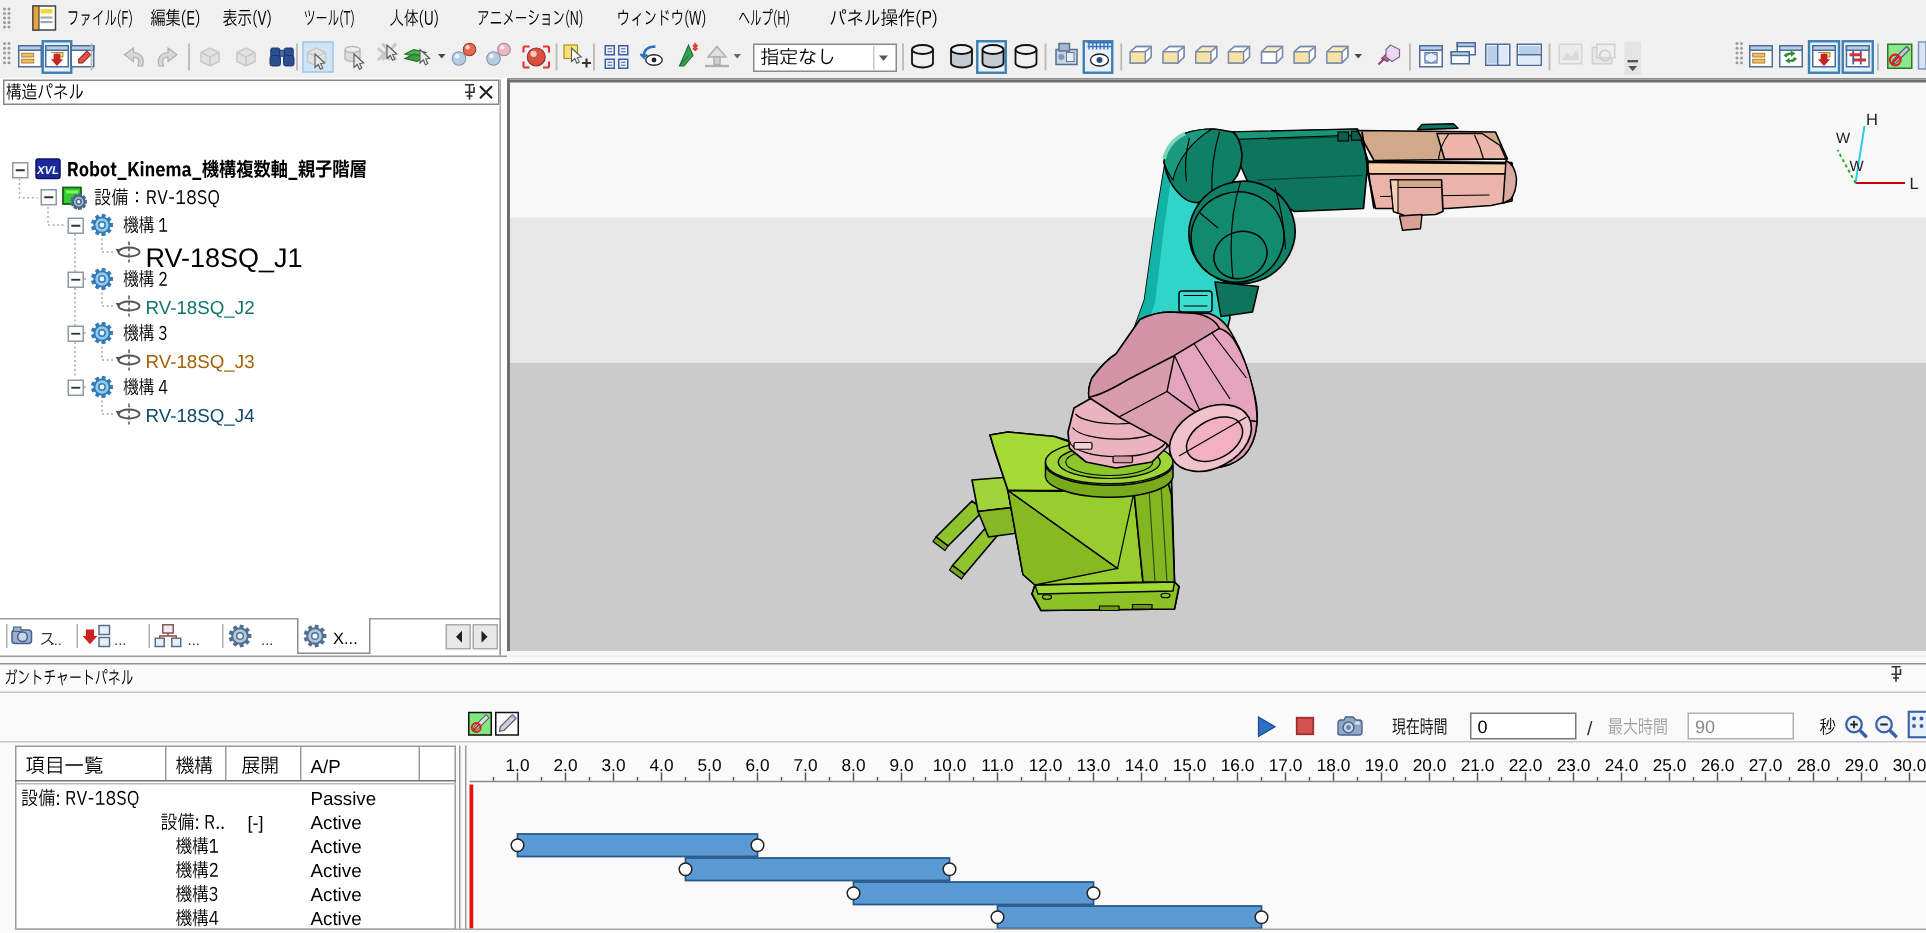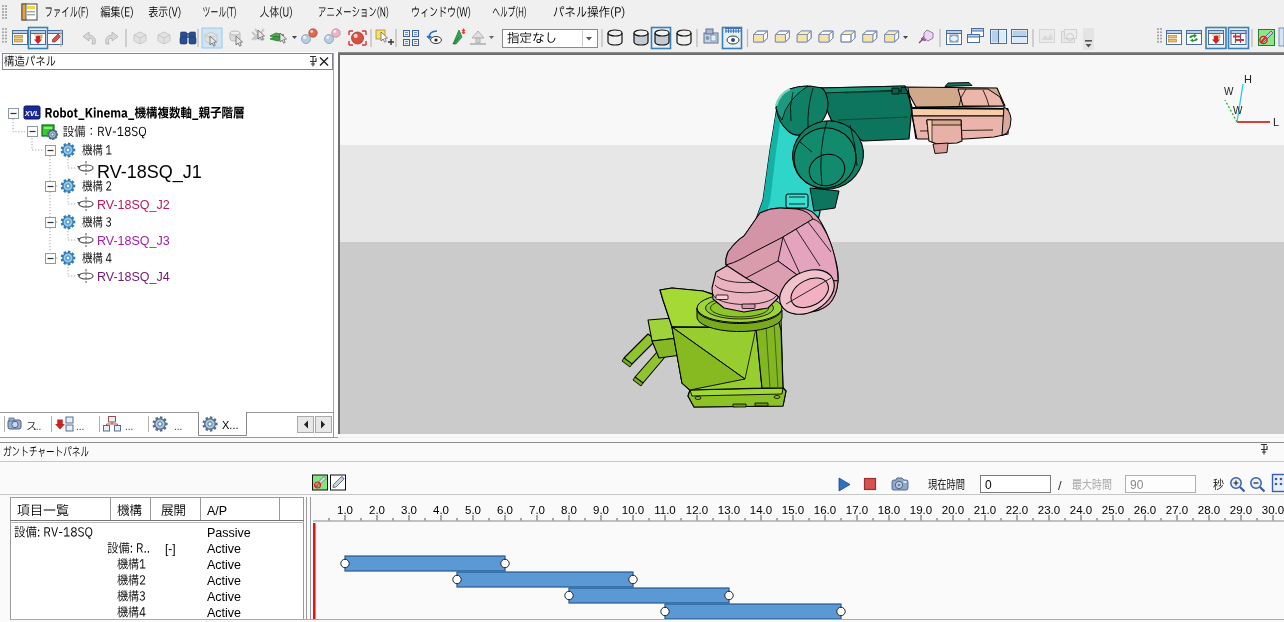--- a/index.html
+++ b/index.html
@@ -418,23 +418,23 @@
       <line x1="68.8" y1="253.4" x2="69.3" y2="250.8" stroke="#3579b5" stroke-width="2.6"></line>
       <line x1="71.6" y1="255.0" x2="73.6" y2="253.3" stroke="#3579b5" stroke-width="2.6"></line>
       <circle cx="68" cy="258" r="5.1" fill="#8fcbec" stroke="#3579b5" stroke-width="1.3"></circle>
       <circle cx="68" cy="258" r="2.1" fill="#eaf6ff" stroke="#3579b5" stroke-width="1"></circle>
       <line x1="86" y1="269" x2="86" y2="283" stroke="#555" stroke-width="1" stroke-dasharray="2.5,1.5"></line>
       <ellipse cx="86" cy="276" rx="7" ry="3" fill="none" stroke="#555" stroke-width="1.2"></ellipse>
       <path d="M79,277 L77,274 L81,274 Z" fill="#555"></path>
 </g>
   </svg>
 <div class="abs" style="left:97px;top:161.5px;font-size:18px;color:#000">RV-18SQ_J1</div>
-<div class="abs" style="left:97px;top:197.5px;font-size:12.5px;color:#be185d">RV-18SQ_J2</div>
-<div class="abs" style="left:97px;top:233.5px;font-size:12.5px;color:#a21caf">RV-18SQ_J3</div>
-<div class="abs" style="left:97px;top:269.5px;font-size:12.5px;color:#701a75">RV-18SQ_J4</div>
+<div class="abs" style="left:97px;top:197.5px;font-size:12.5px;color:#0f766e">RV-18SQ_J2</div>
+<div class="abs" style="left:97px;top:233.5px;font-size:12.5px;color:#a16207">RV-18SQ_J3</div>
+<div class="abs" style="left:97px;top:269.5px;font-size:12.5px;color:#0c4a6e">RV-18SQ_J4</div>
 <svg class="abs" style="left:0px;top:412px" width="338" height="25" viewBox="0 412 338 25">
 <line x1="0" y1="412.5" x2="333" y2="412.5" stroke="#9a9a9a"></line>
 <line x1="333.5" y1="412" x2="333.5" y2="437" stroke="#9a9a9a"></line>
 <g stroke="#b0b0b0">
       <line x1="4.5" y1="416" x2="4.5" y2="432"></line>
       <line x1="51.5" y1="416" x2="51.5" y2="432"></line>
       <line x1="99.5" y1="416" x2="99.5" y2="432"></line>
       <line x1="148.5" y1="416" x2="148.5" y2="432"></line>
     </g>
 <path d="M198.5,412 L198.5,435.5 L246.5,435.5 L246.5,412" fill="#fff" stroke="#8a8a8a"></path>

